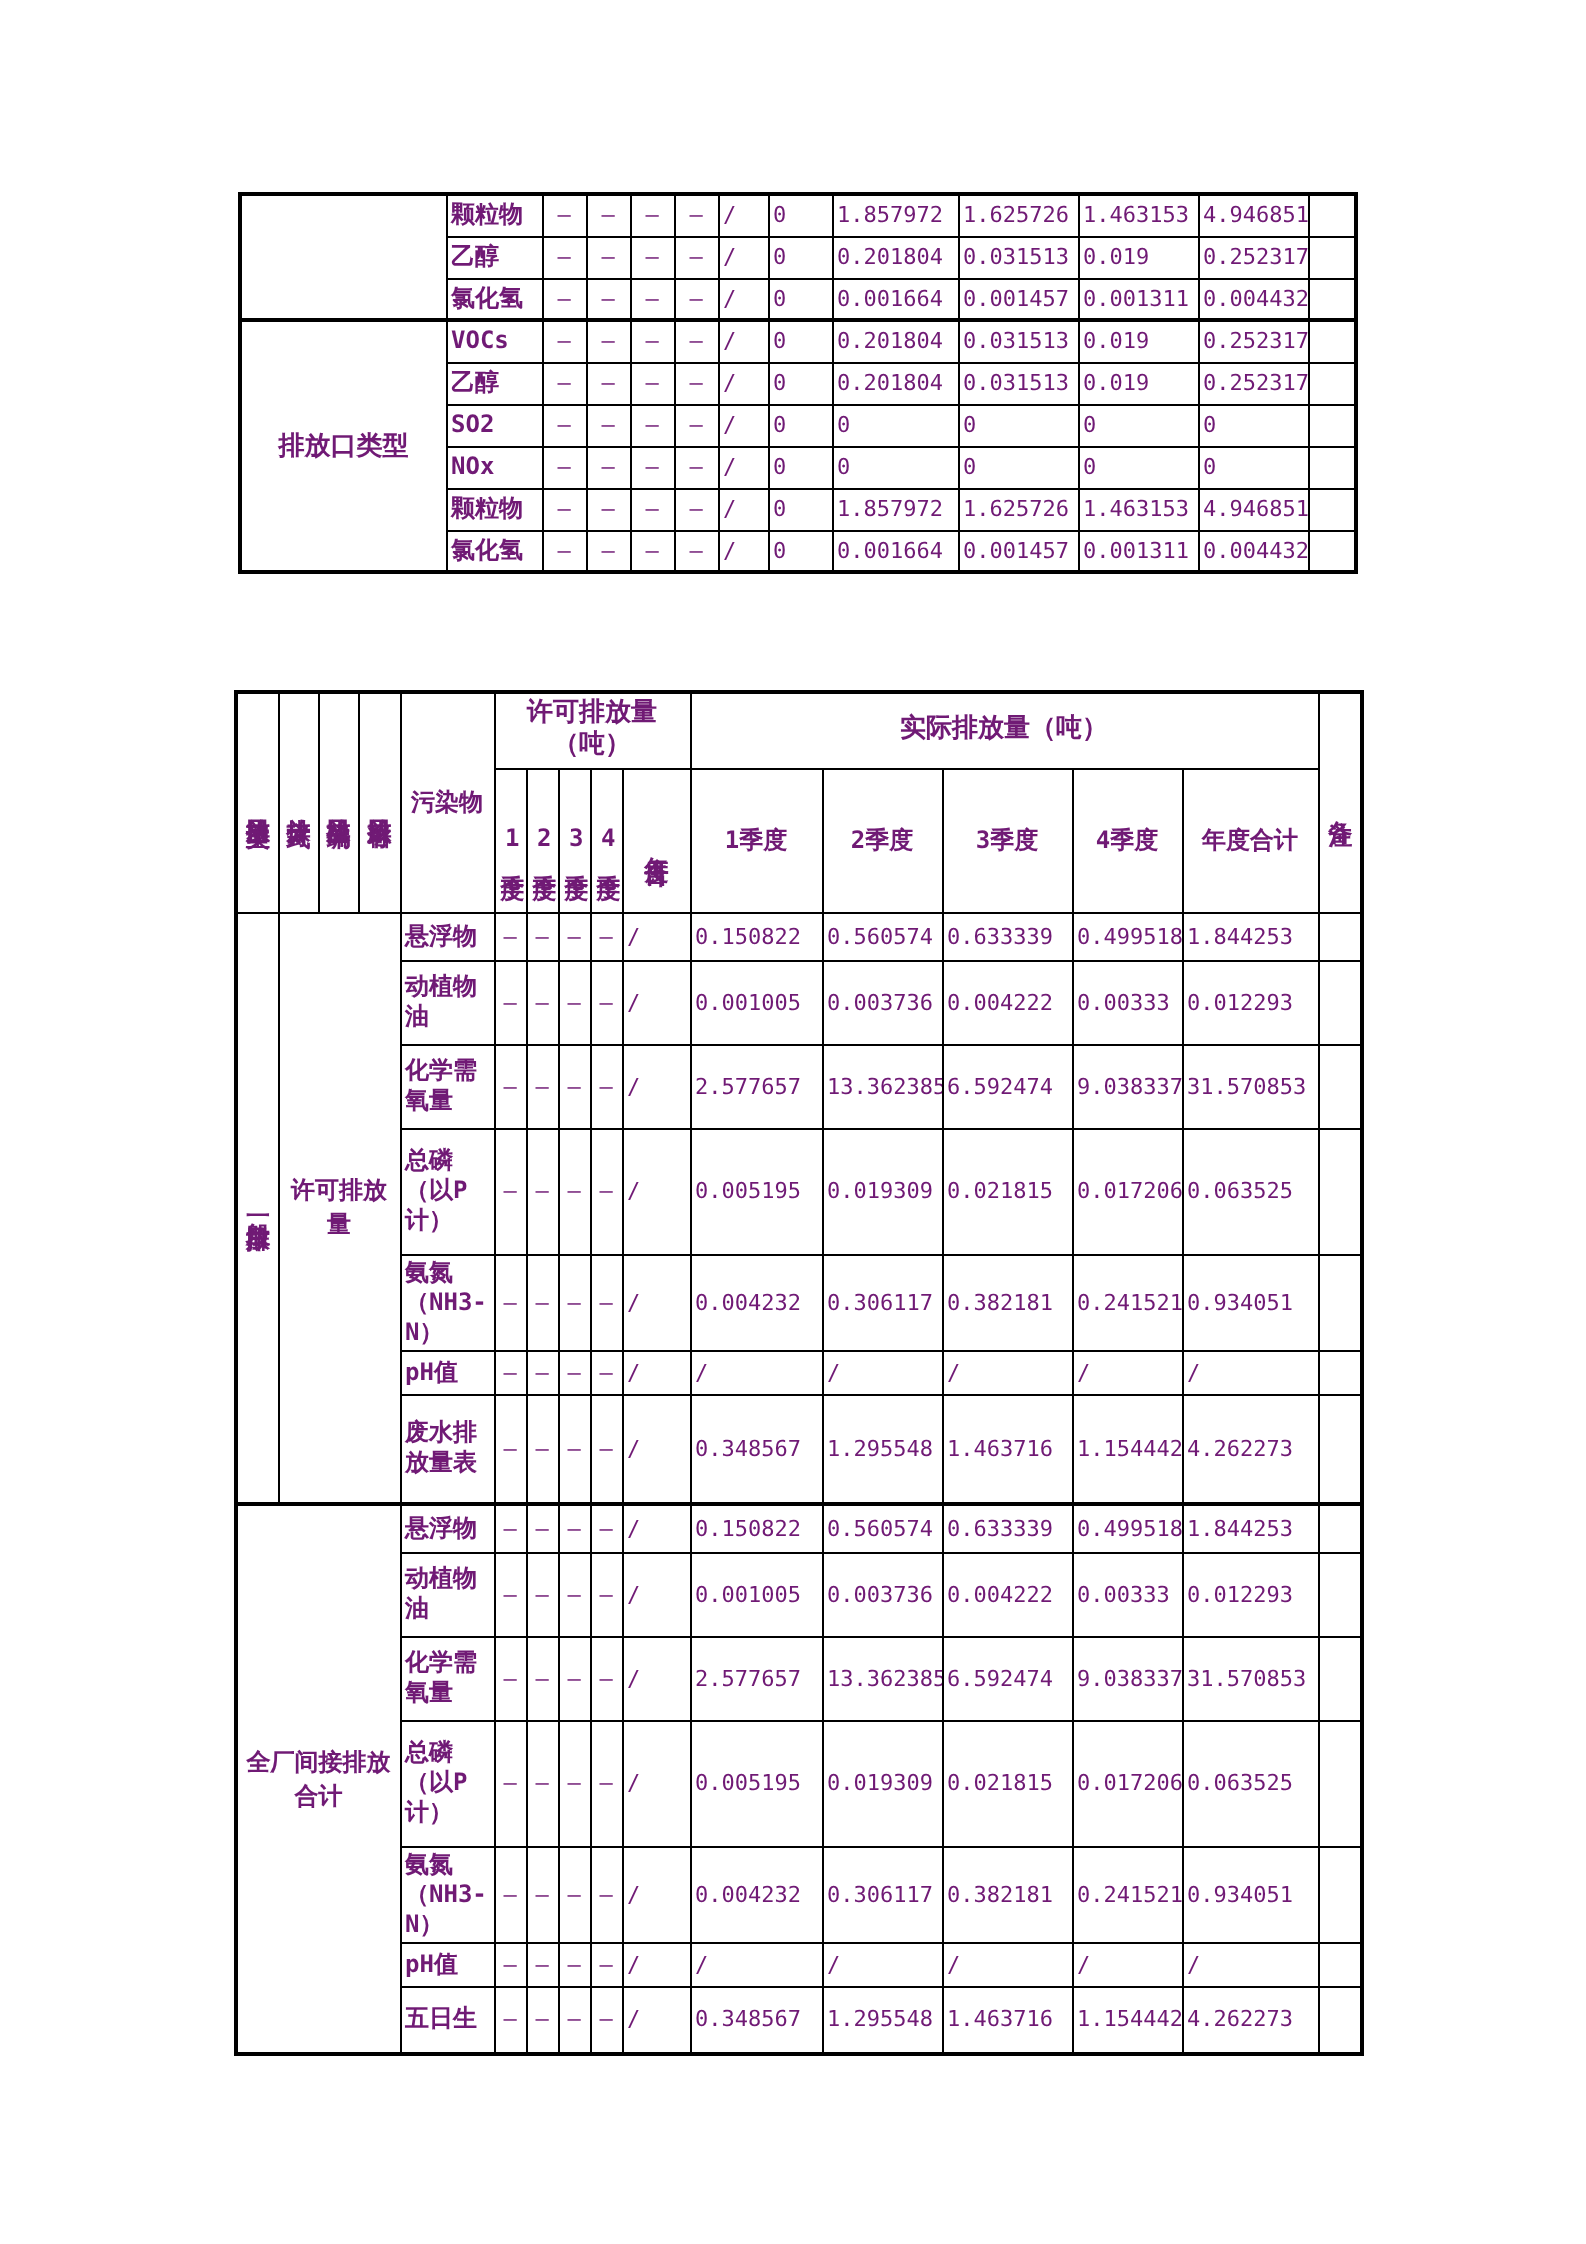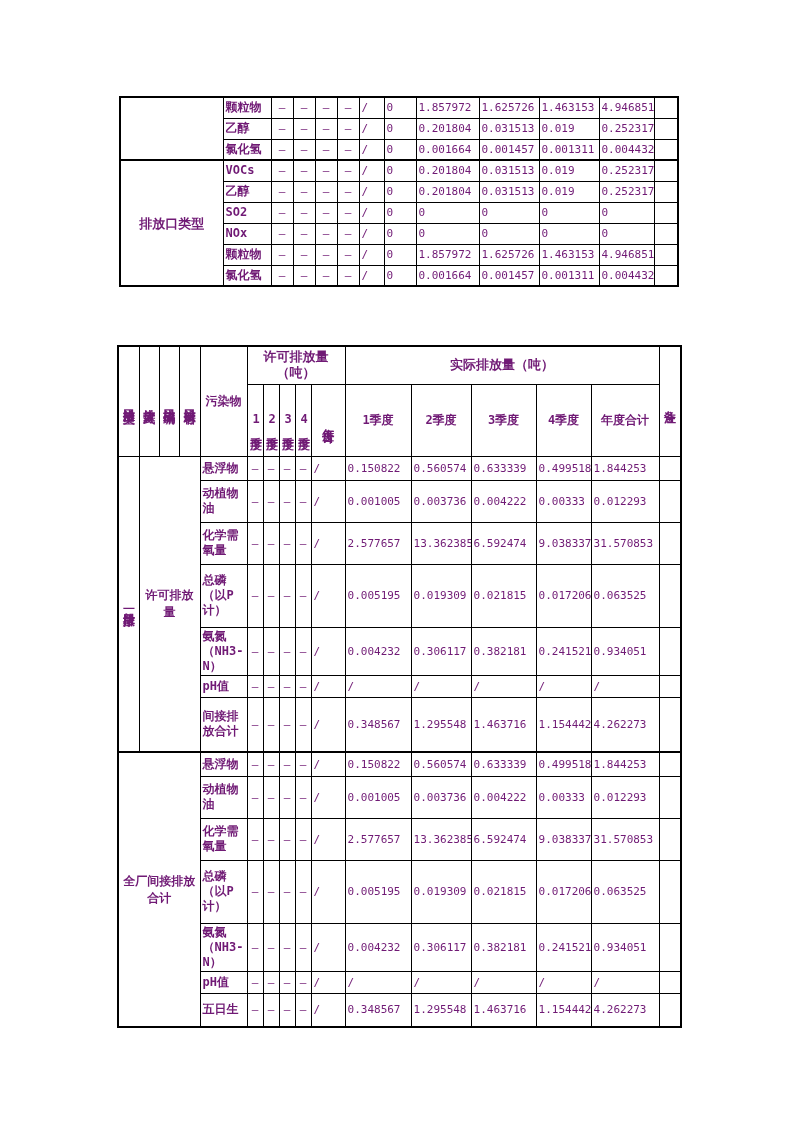--- a/index.html
+++ b/index.html
@@ -316,21 +316,21 @@
           <td class="dash">–</td>
           <td class="slash">/</td>
           <td class="num">/</td>
           <td class="num">/</td>
           <td class="num">/</td>
           <td class="num">/</td>
           <td class="num">/</td>
           <td class="remark"></td>
         </tr>
         <tr style="height: 55px;">
-          <td class="pol">间接排放合计</td>
+          <td class="pol">废水排放量表</td>
           <td class="dash">–</td>
           <td class="dash">–</td>
           <td class="dash">–</td>
           <td class="dash">–</td>
           <td class="slash">/</td>
           <td class="num">0.348567</td>
           <td class="num">1.295548</td>
           <td class="num">1.463716</td>
           <td class="num">1.154442</td>
           <td class="num">4.262273</td>

